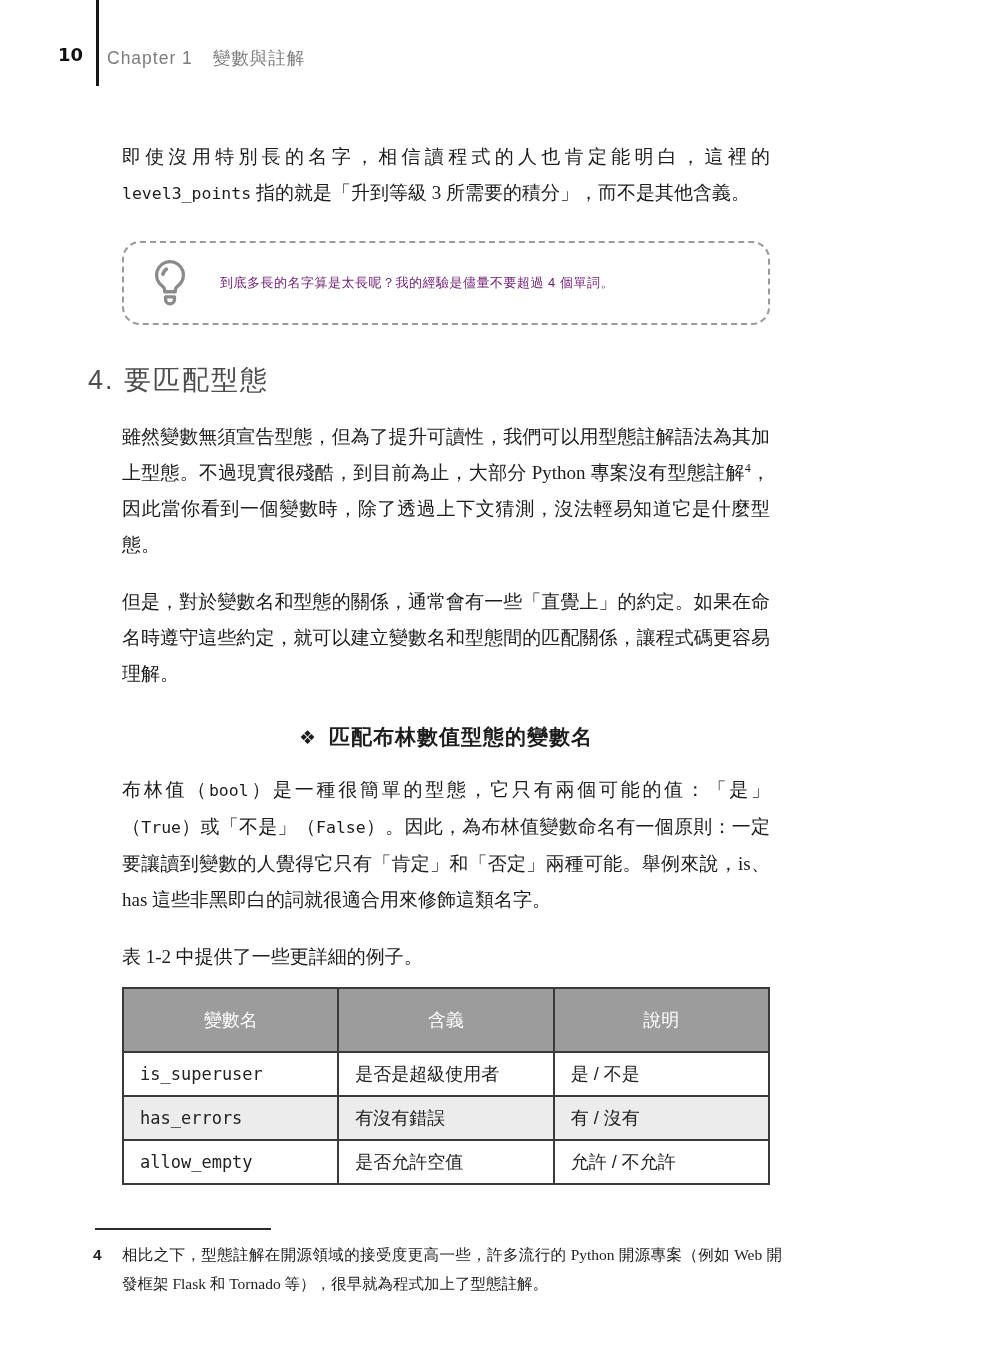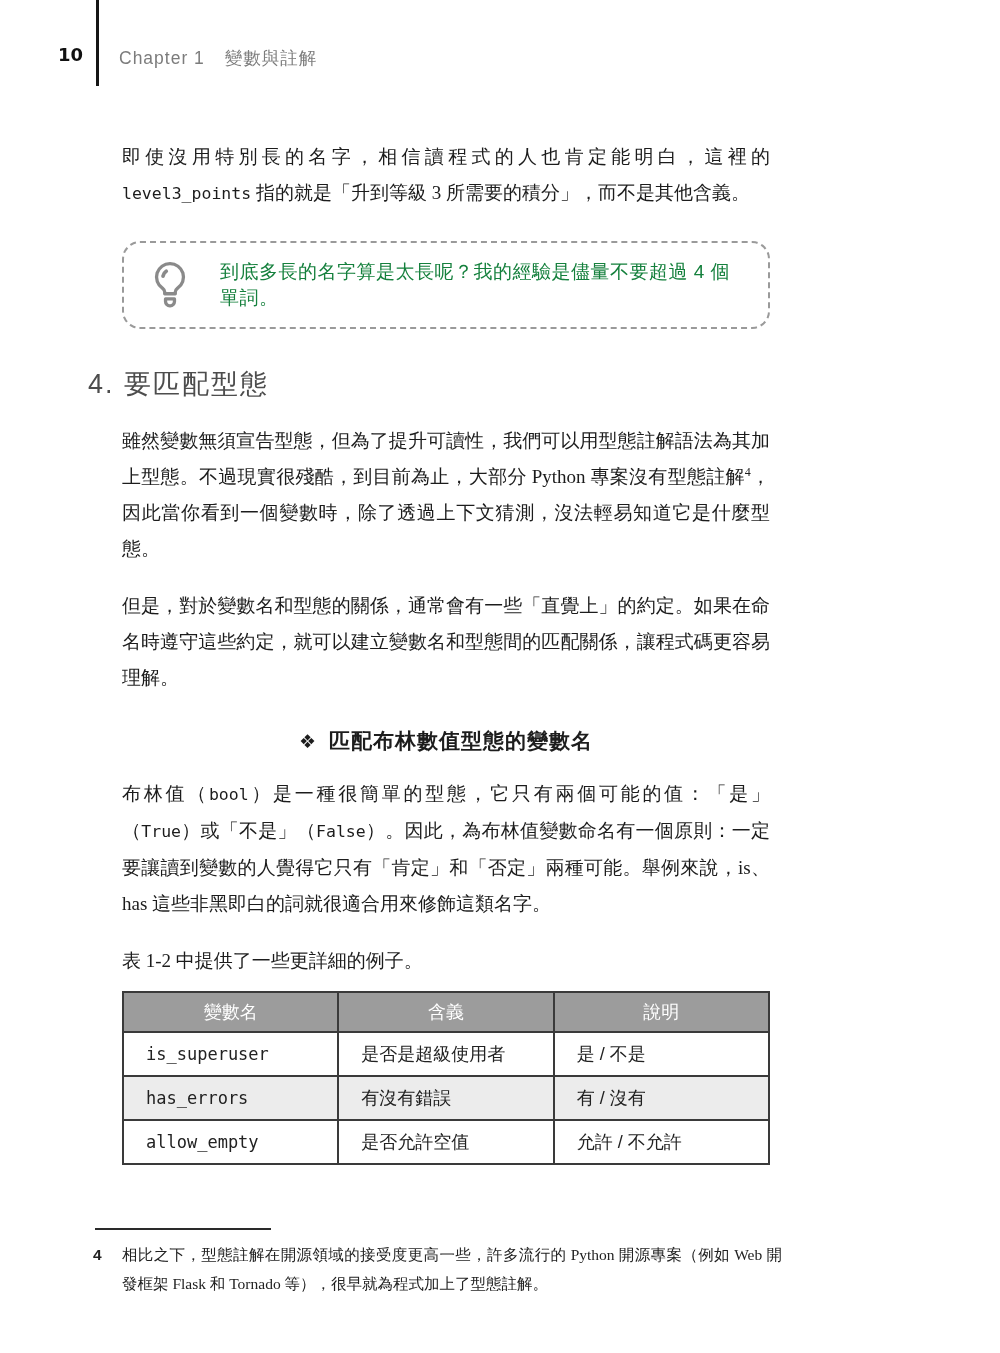--- a/index.html
+++ b/index.html
@@ -23,21 +23,21 @@
     color: #111;
   }
   .header-rule {
     position: absolute;
     left: 96px; top: 0;
     width: 3px; height: 86px;
     background: #161616;
   }
   .chapter-line {
     position: absolute;
-    left: 119px; top: 46px;
+    left: 107px; top: 46px;
     font-family: "Liberation Sans", "DejaVu Sans", sans-serif;
     font-size: 17.5px;
     color: #7c7c7c;
     letter-spacing: 1px;
   }
   .chapter-line .chapter-label { margin-right: 14px; }
   
   .content {
     position: absolute;
     left: 122px; right: 122px; top: 8px;
@@ -65,22 +65,22 @@
     border-radius: 18px;
     padding: 16px 26px;
     display: flex;
     align-items: center;
     gap: 30px;
     min-height: 78px;
   }
   .tip-icon { flex: 0 0 auto; width: 40px; height: 48px; }
   .tip-text {
     font-family: "Liberation Sans", "DejaVu Sans", sans-serif;
-    font-size: 19px;
-    color: #15803d;
+    font-size: 13px;
+    color: #701a75;
     letter-spacing: 0.5px;
   }
   
   h2.section-title {
     margin-top: 37px;
     margin-left: -34px;
     font-family: "Liberation Sans", "DejaVu Sans", sans-serif;
     font-weight: 500;
     font-size: 27px;
     color: #4d4d4d;
@@ -111,27 +111,27 @@
     width: 100%;
     border-collapse: collapse;
     font-family: "Liberation Sans", "DejaVu Sans", sans-serif;
     font-size: 18px;
   }
   table.bool-table th {
     background: #9c9c9c;
     color: #ffffff;
     font-weight: normal;
     font-size: 18px;
-    padding: 7px 6px;
+    padding: 19px 6px;
     border: 2px solid #3a3a3a;
     text-align: center;
     width: 33.33%;
   }
   table.bool-table td {
-    padding: 9px 22px;
+    padding: 9px 16px;
     border: 2px solid #3a3a3a;
     text-align: left;
     color: #222;
   }
   table.bool-table tr.alt td { background: #ececec; }
   td.var-name {
     font-family: "DejaVu Sans Mono", "Liberation Mono", monospace;
     font-size: 17px;
   }
   

